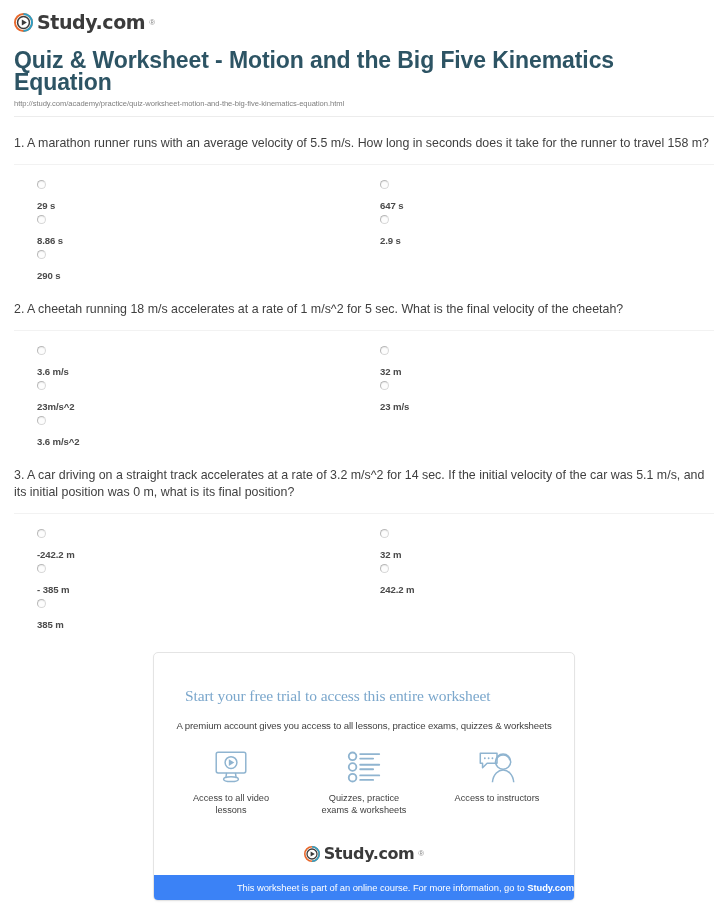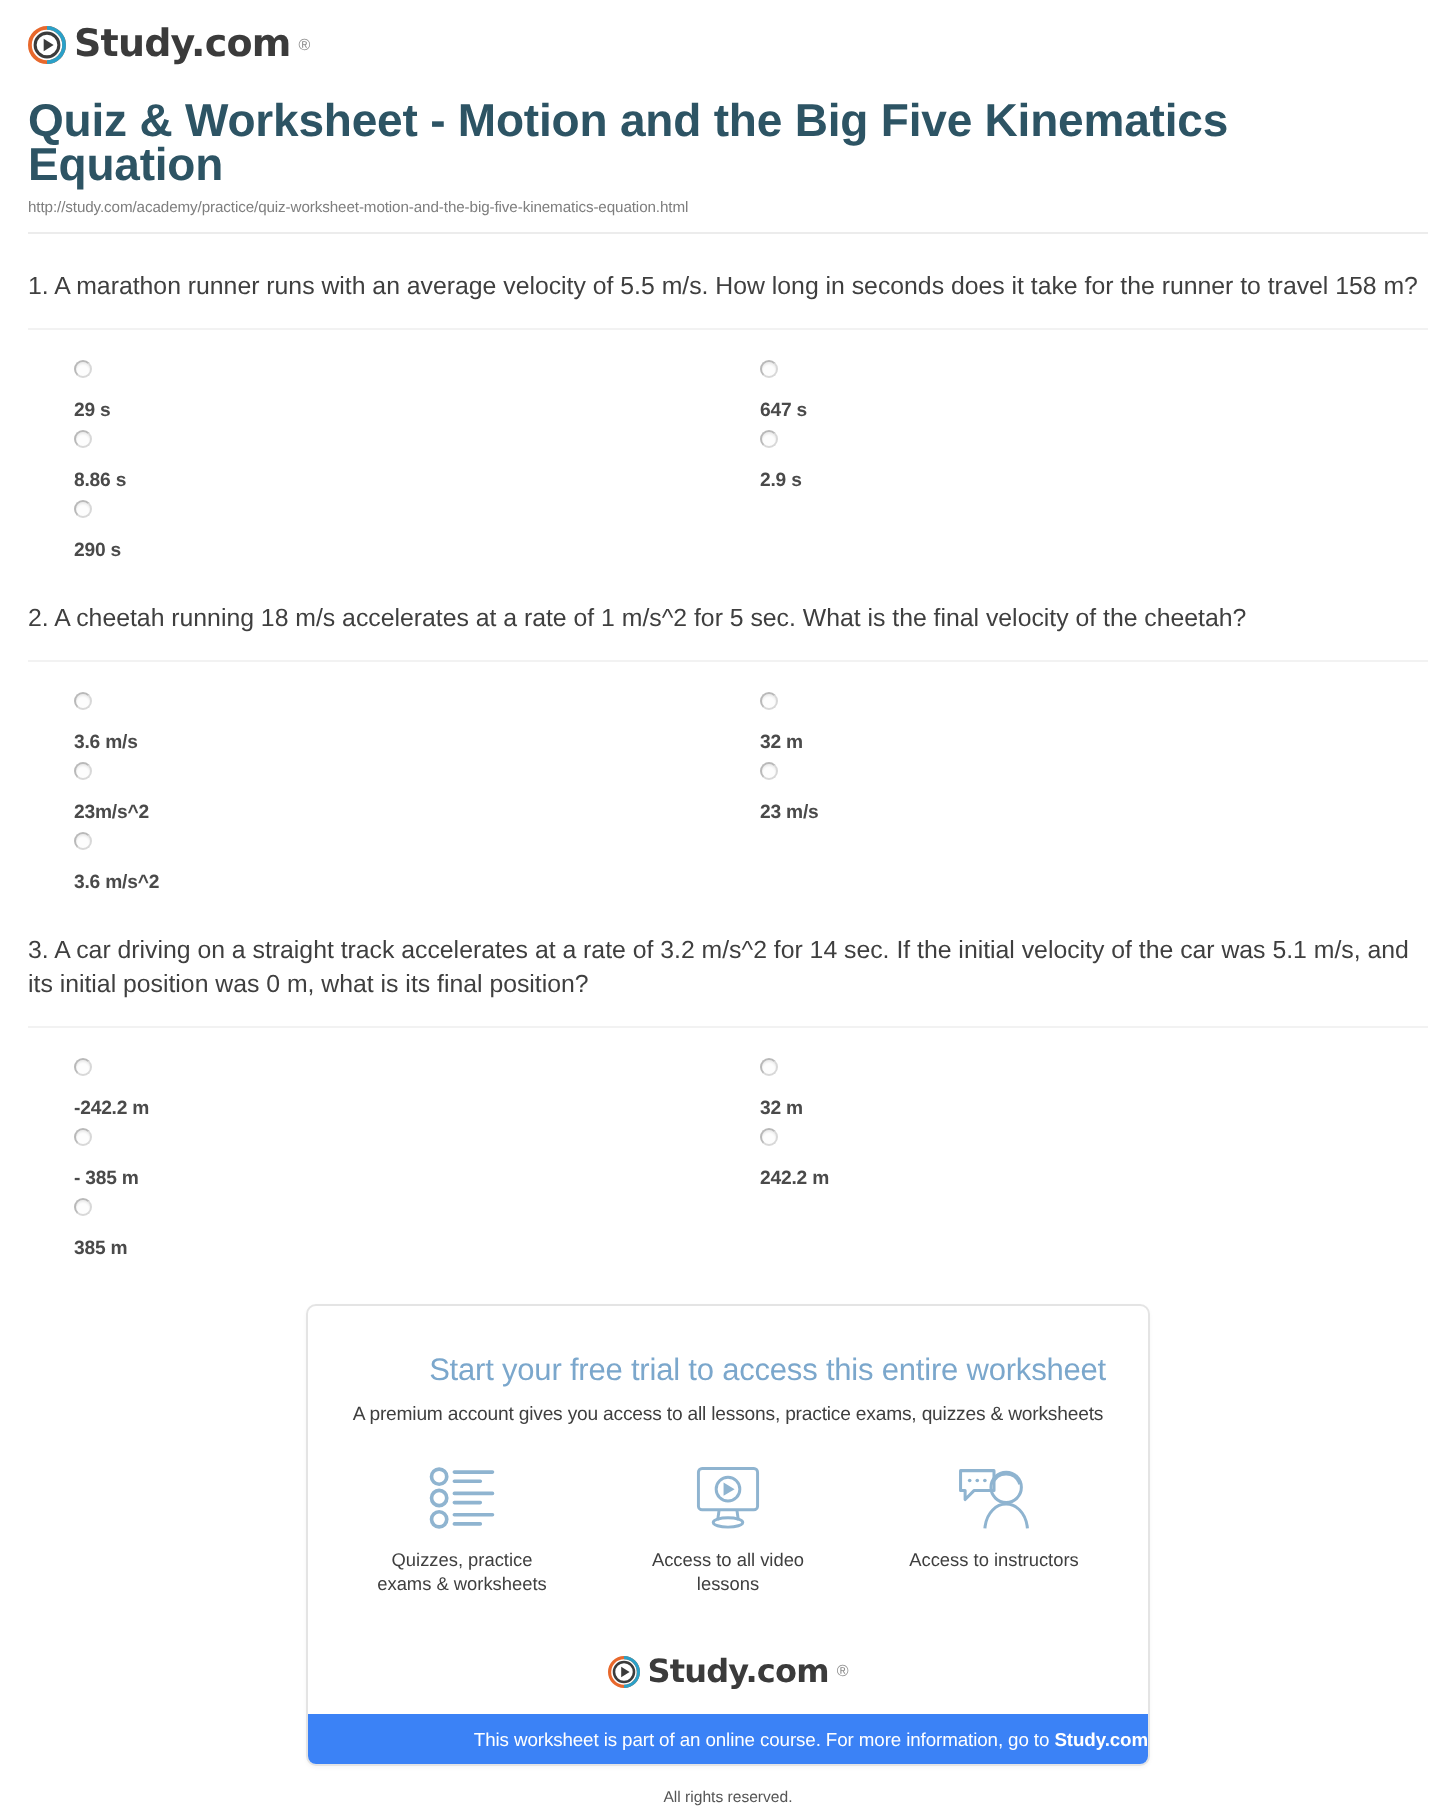--- a/index.html
+++ b/index.html
@@ -103,26 +103,27 @@
   .promo {
     width: 422px;
     border: 1px solid #e4e4e4;
     border-radius: 5px;
     background: #fff;
     overflow: hidden;
     box-shadow: 0 1px 2px rgba(0,0,0,0.04);
   }
   .promo-inner { padding: 19px 16px 14px 16px; }
   .promo-title {
-    text-align: right;
+    text-align: left;
     color: #7ba7cc;
     font-size: 15.5px;
     font-weight: normal;
-    margin: 5px;
+    margin: 15px;
     letter-spacing: -0.1px;
+    font-family: Liberation Serif, serif;
   }
   .promo-sub {
     text-align: center;
     color: #3f3f3f;
     font-size: 9.6px;
     margin-top: 7px;
     letter-spacing: -0.1px;
   }
   .features {
     display: flex;
@@ -277,41 +278,41 @@
 
 <div class="promo-wrap">
   <div class="promo">
     <div class="promo-inner">
       <h2 class="promo-title">Start your free trial to access this entire worksheet</h2>
       <div class="promo-sub">A premium account gives you access to all lessons, practice exams, quizzes &amp; worksheets</div>
 
       <div class="features">
         <div class="feature">
           <div class="feature-icon">
-            <svg width="34" height="32" viewBox="0 0 44 42" fill="none" stroke="#8fb4d0" stroke-width="2.4">
-              <circle cx="7" cy="7" r="5"></circle>
-              <circle cx="7" cy="21" r="5"></circle>
-              <circle cx="7" cy="35" r="5"></circle>
-              <path d="M17 4 H42 M17 10 H34 M17 18 H42 M17 24 H34 M17 32 H42 M17 38 H34" stroke-linecap="round"></path>
-            </svg>
-          </div>
-          <div class="feature-label">Quizzes, practice exams &amp; worksheets</div>
-        </div>
-
-        <div class="feature">
-          <div class="feature-icon">
             <svg width="36" height="34" viewBox="0 0 48 46" fill="none" stroke="#8fb4d0" stroke-width="2">
               <rect x="4" y="3" width="40" height="28" rx="2.5"></rect>
               <circle cx="24" cy="17" r="8"></circle>
               <path d="M21 12.5 L28.5 17 L21 21.5 Z" fill="#8fb4d0" stroke="none"></path>
               <path d="M18 31 L17 38 M30 31 L31 38"></path>
               <ellipse cx="24" cy="39.5" rx="10" ry="3.2"></ellipse>
             </svg>
           </div>
           <div class="feature-label">Access to all video lessons</div>
+        </div>
+
+        <div class="feature">
+          <div class="feature-icon">
+            <svg width="34" height="32" viewBox="0 0 44 42" fill="none" stroke="#8fb4d0" stroke-width="2.4">
+              <circle cx="7" cy="7" r="5"></circle>
+              <circle cx="7" cy="21" r="5"></circle>
+              <circle cx="7" cy="35" r="5"></circle>
+              <path d="M17 4 H42 M17 10 H34 M17 18 H42 M17 24 H34 M17 32 H42 M17 38 H34" stroke-linecap="round"></path>
+            </svg>
+          </div>
+          <div class="feature-label">Quizzes, practice exams &amp; worksheets</div>
         </div>
 
 
         <div class="feature">
           <div class="feature-icon">
             <svg width="38" height="32" viewBox="0 0 50 42" fill="none" stroke="#8fb4d0" stroke-width="2">
               <path d="M3 3 H25 V16 H12 L6 22 V16 H3 Z" stroke-linejoin="round"></path>
               <circle cx="9" cy="9.5" r="1.2" fill="#8fb4d0" stroke="none"></circle>
               <circle cx="14" cy="9.5" r="1.2" fill="#8fb4d0" stroke="none"></circle>
               <circle cx="19" cy="9.5" r="1.2" fill="#8fb4d0" stroke="none"></circle>

